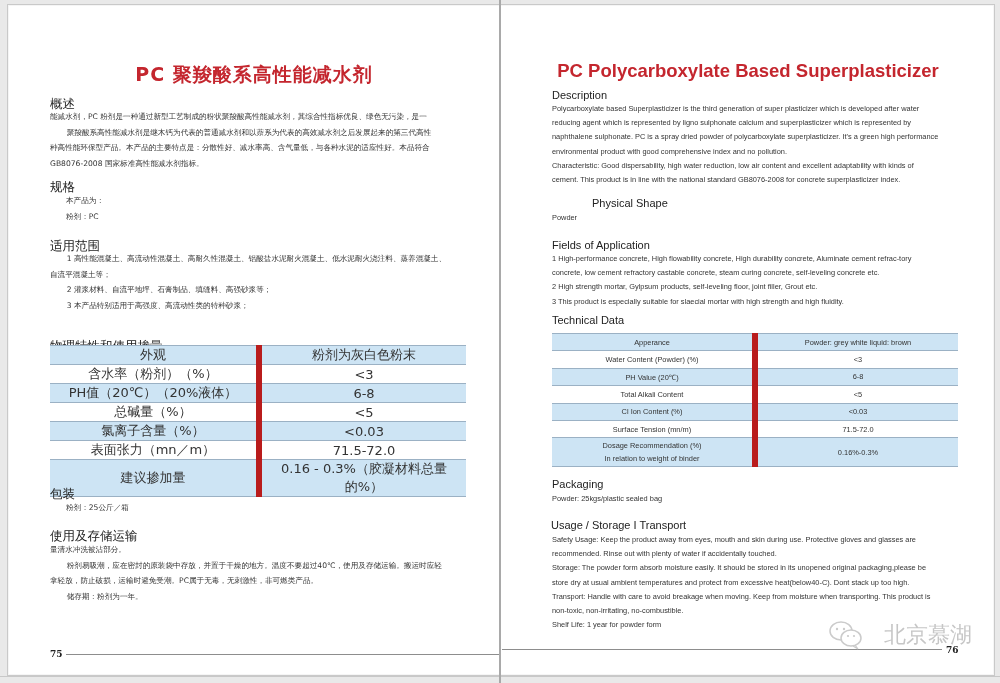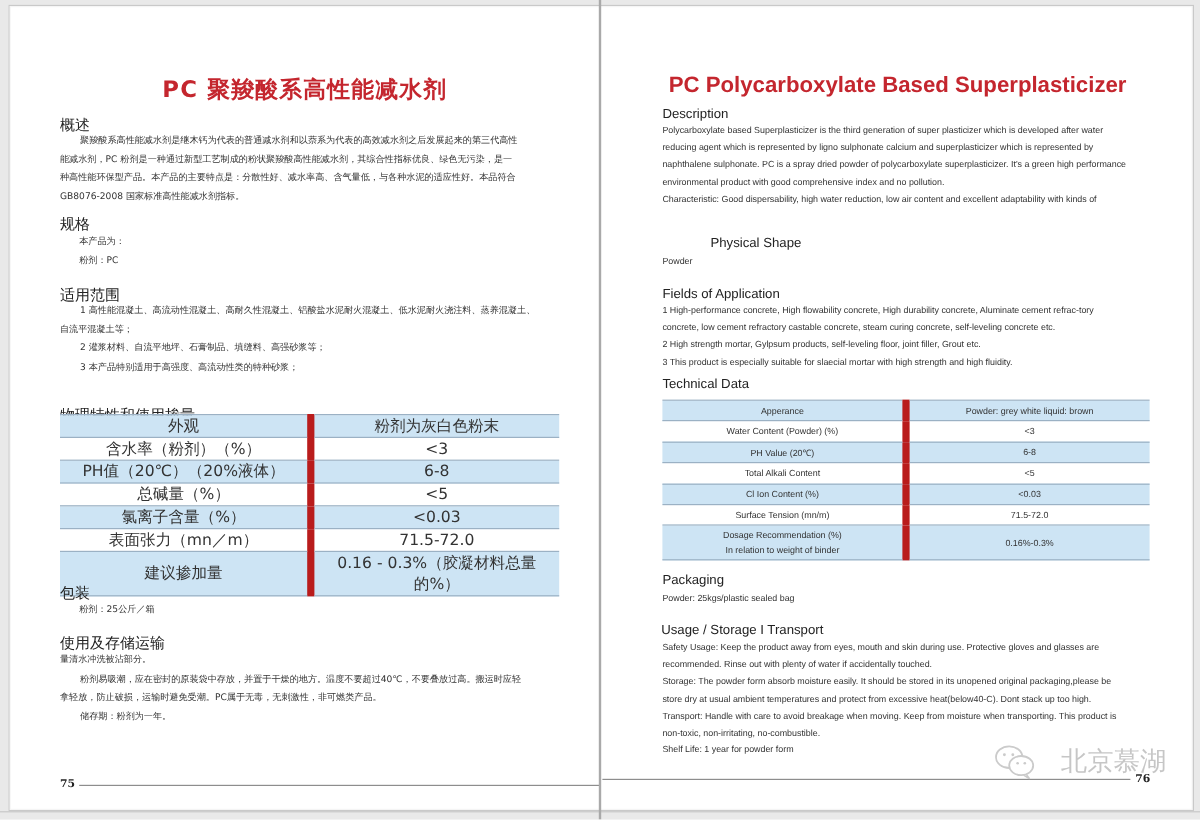--- a/index.html
+++ b/index.html
@@ -68,22 +68,22 @@
 </head>
 <body>
 
 <div class="spread">
 
   <div class="page left">
     <div class="title-cn">PC 聚羧酸系高性能减水剂</div>
 
     <div class="h-cn" style="left:42px; top:91px;">概述</div>
     <div class="p-cn" style="left:42px; top:104px; width:430px;">
+      <span class="line">能减水剂，PC 粉剂是一种通过新型工艺制成的粉状聚羧酸高性能减水剂，其综合性指标优良、绿色无污染，是一</span>
       <span class="line indent">聚羧酸系高性能减水剂是继木钙为代表的普通减水剂和以萘系为代表的高效减水剂之后发展起来的第三代高性</span>
-      <span class="line">能减水剂，PC 粉剂是一种通过新型工艺制成的粉状聚羧酸高性能减水剂，其综合性指标优良、绿色无污染，是一</span>
       <span class="line">种高性能环保型产品。本产品的主要特点是：分散性好、减水率高、含气量低，与各种水泥的适应性好。本品符合</span>
       <span class="line">GB8076-2008 国家标准高性能减水剂指标。</span>
     </div>
 
     <div class="h-cn" style="left:42px; top:174px;">规格</div>
     <div class="p-cn" style="left:58px; top:188px;">
       <span class="line">本产品为：</span>
       <span class="line">粉剂：PC</span>
     </div>
 
@@ -130,39 +130,40 @@
       </table>
 
     <div class="h-cn" style="left:42px; top:481px;">包装</div>
     <div class="p-cn" style="left:58px; top:495px;">
       <span class="line">粉剂：25公斤／箱</span>
     </div>
 
     <div class="h-cn" style="left:42px; top:523px;">使用及存储运输</div>
     <div class="p-cn" style="left:42px; top:537px; width:430px;">
       <span class="line">量清水冲洗被沾部分。</span>
-      <span class="line indent">粉剂易吸潮，应在密封的原装袋中存放，并置于干燥的地方。温度不要超过40℃，不要叠放过高。搬运时应轻</span>
+      <span class="line indent">粉剂易吸潮，应在密封的原装袋中存放，并置于干燥的地方。温度不要超过40℃，使用及存储运输。搬运时应轻</span>
       <span class="line">拿轻放，防止破损，运输时避免受潮。PC属于无毒，无刺激性，非可燃类产品。</span>
       <span class="line indent">储存期：粉剂为一年。</span>
     </div>
 
     <div class="page-num" style="left:42px; top:644px;">75</div>
     <div class="footer-line" style="left:58px; top:649px; width:434px;"></div>
   </div>
 
   <div class="page right">
     <div class="title-en">PC Polycarboxylate Based Superplasticizer</div>
 
     <div class="h-en" style="left:50px; top:84px;">Description</div>
     <div class="p-en" style="left:50px; top:97px; width:430px;">
       <span class="line">Polycarboxylate based Superplasticizer is the third generation of super plasticizer which is  developed after water</span>
       <span class="line">reducing agent which is represented by ligno sulphonate calcium and superplasticizer which is represented by</span>
       <span class="line">naphthalene sulphonate. PC is a spray dried powder of polycarboxylate superplasticizer. It's a green high performance</span>
       <span class="line">environmental product with good comprehensive index and no pollution.</span>
       <span class="line">Characteristic: Good dispersability, high water reduction, low air content and excellent adaptability with kinds  of</span>
+      <span class="line">cement. This product is in line with the national standard GB8076-2008 for concrete superplasticizer index.</span>
     </div>
 
     <div class="h-en" style="left:50px; top:192px;padding-left:40px;">Physical Shape</div>
     <div class="p-en" style="left:50px; top:206px;">
       <span class="line">Powder</span>
     </div>
 
     <div class="h-en" style="left:50px; top:234px;">Fields of Application</div>
     <div class="p-en" style="left:50px; top:247px; width:430px;">
       <span class="line">1 High-performance concrete,  High flowability concrete, High durability concrete, Aluminate cement refrac-tory</span>

